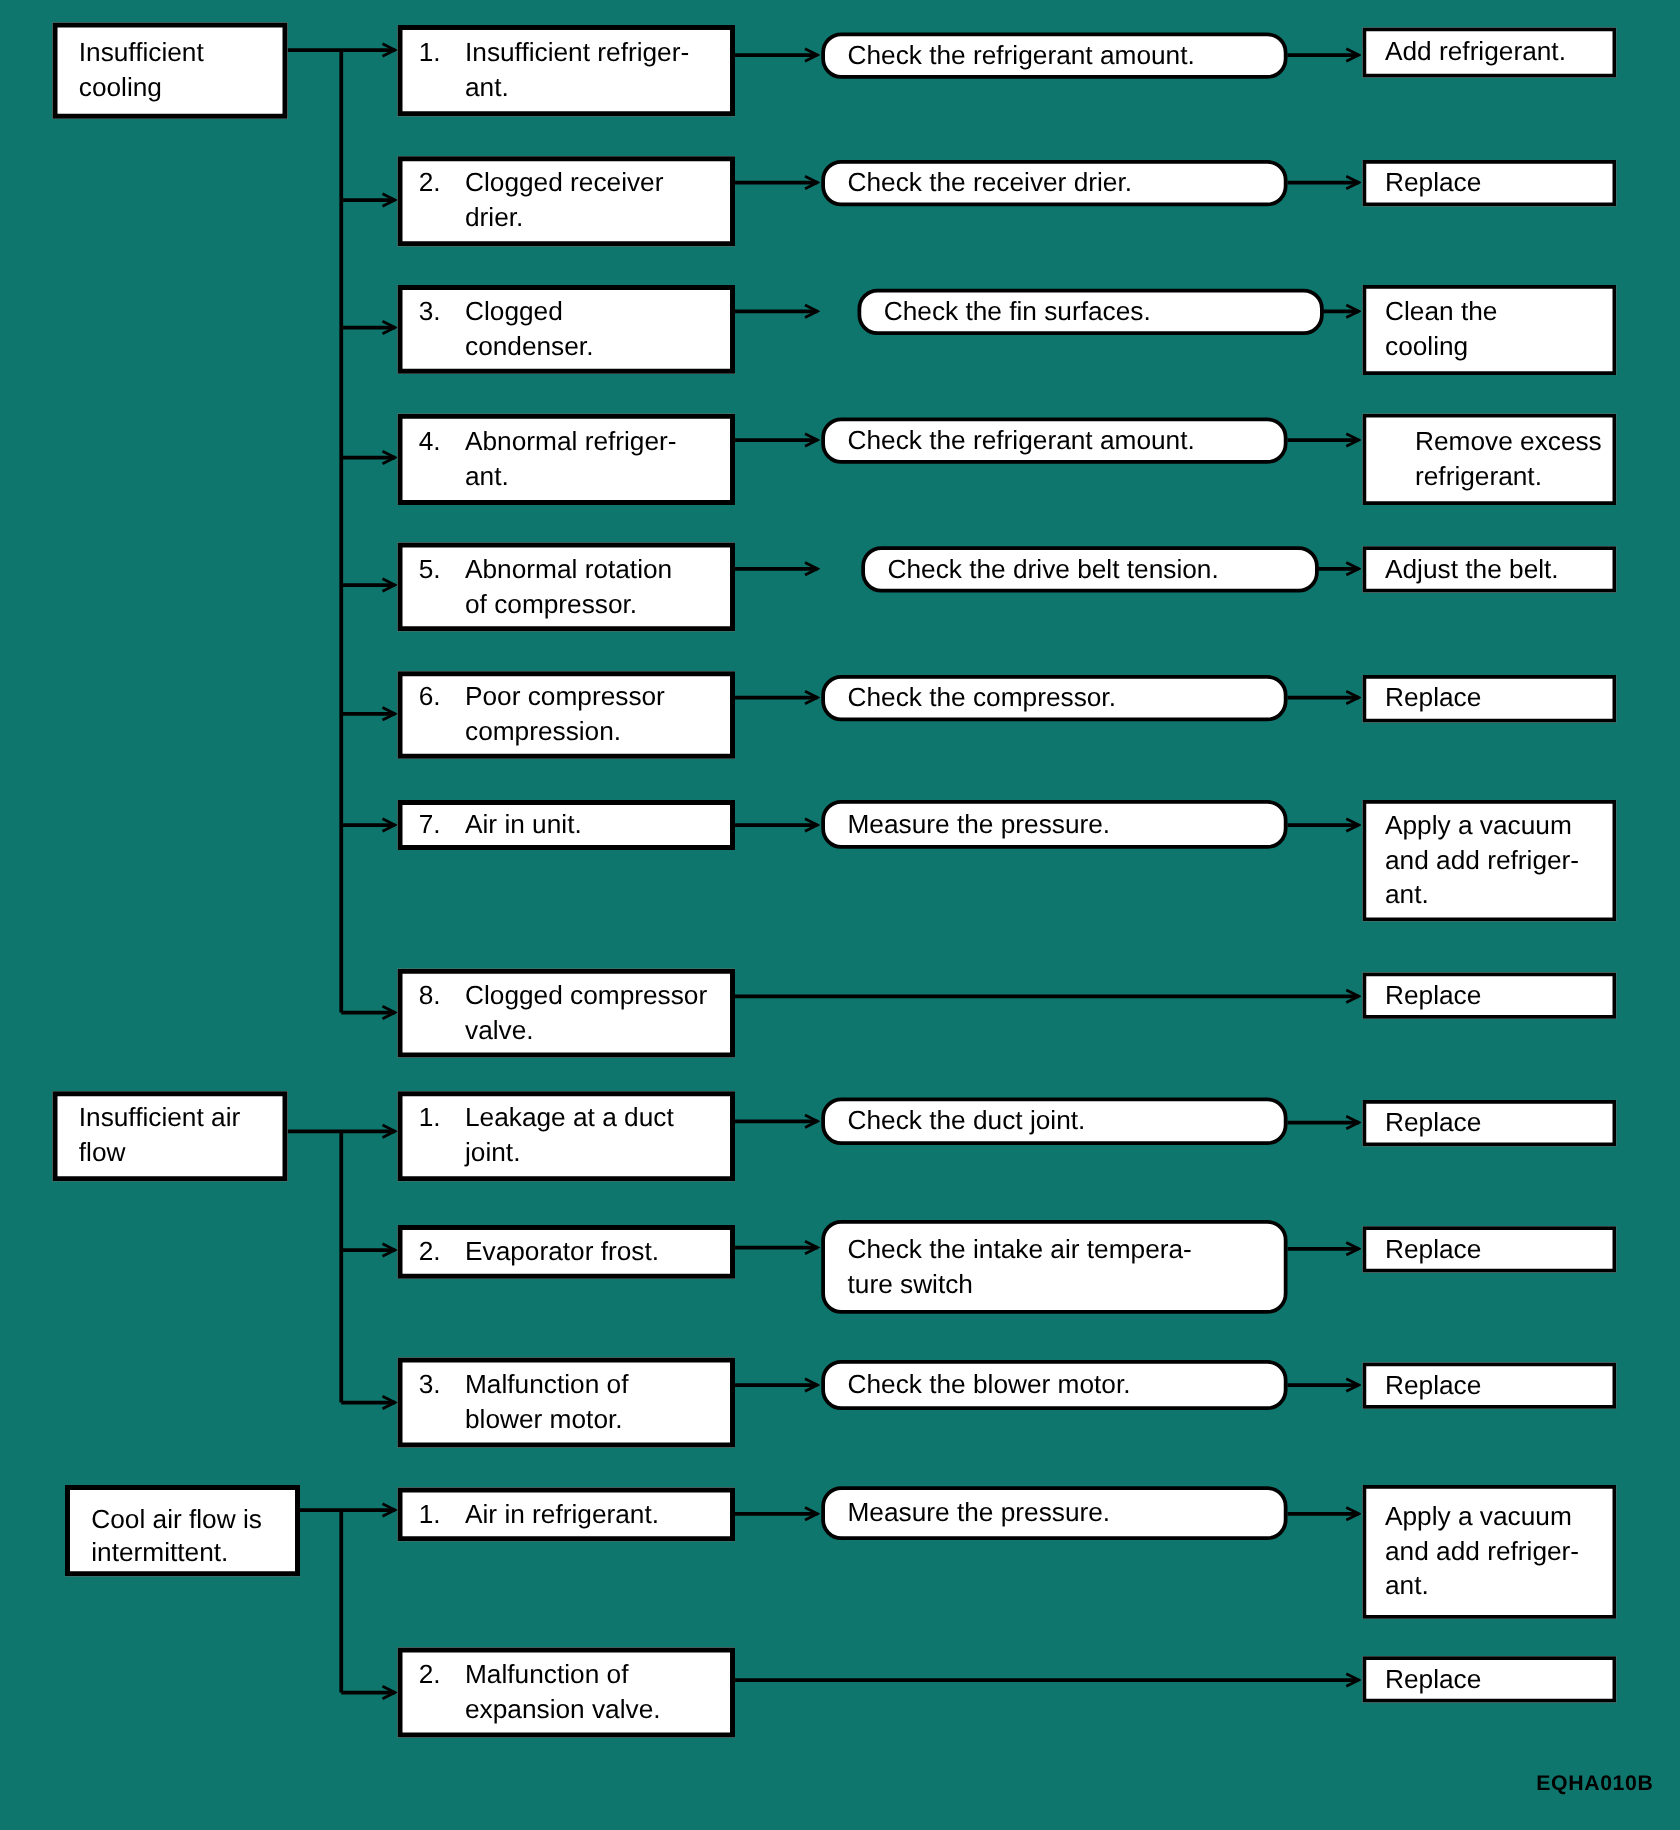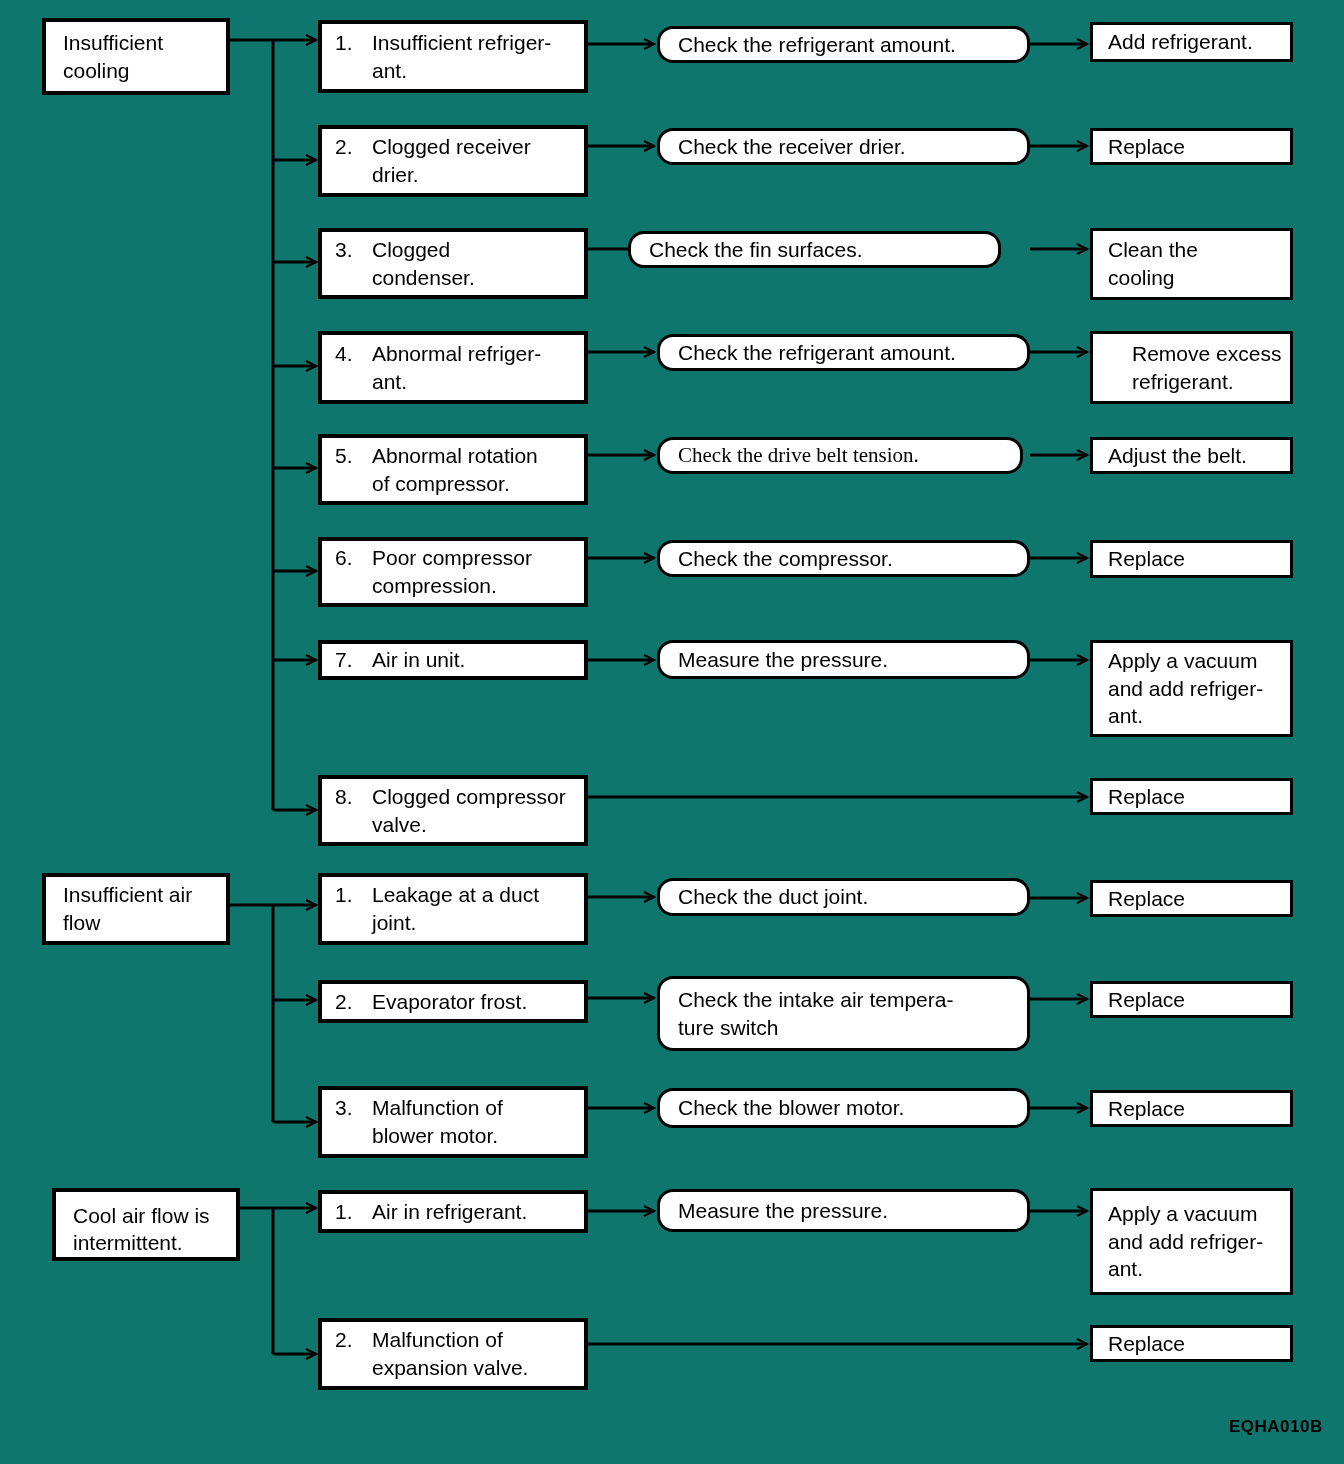--- a/index.html
+++ b/index.html
@@ -114,21 +114,21 @@
     <span class="txt">Replace</span>
   </div>
 
   <div class="box cause" style="left:318px;top:228px;width:270px;height:71px;">
     <span class="inner">
         <span class="num">3.</span>
         <span class="txt">Clogged
 condenser.</span>
       </span>
   </div>
-  <div class="box check" style="left:628px;top:231px;width:373px;height:37px;">
+  <div class="box check" style="left:686px;top:231px;width:373px;height:37px;">
     <span class="txt">Check the fin surfaces.</span>
   </div>
   <div class="box remedy" style="left:1090px;top:228px;width:203px;height:72px;">
     <span class="txt">Clean the
 cooling</span>
   </div>
 
   <div class="box cause" style="left:318px;top:331px;width:270px;height:73px;">
     <span class="inner">
         <span class="num">4.</span>
@@ -144,21 +144,21 @@
 refrigerant.</span>
   </div>
 
   <div class="box cause" style="left:318px;top:434px;width:270px;height:71px;">
     <span class="inner">
         <span class="num">5.</span>
         <span class="txt">Abnormal rotation
 of compressor.</span>
       </span>
   </div>
-  <div class="box check" style="left:657px;top:437px;width:366px;height:37px;font-family:Liberation Serif, serif;">
+  <div class="box check" style="left:689px;top:437px;width:366px;height:37px;">
     <span class="txt">Check the drive belt tension.</span>
   </div>
   <div class="box remedy" style="left:1090px;top:437px;width:203px;height:37px;">
     <span class="txt">Adjust the belt.</span>
   </div>
 
   <div class="box cause" style="left:318px;top:537px;width:270px;height:70px;">
     <span class="inner">
         <span class="num">6.</span>
         <span class="txt">Poor compressor

